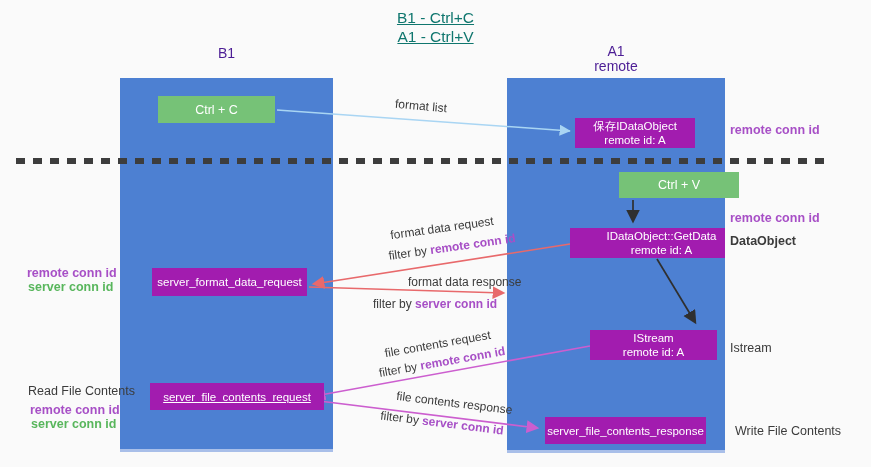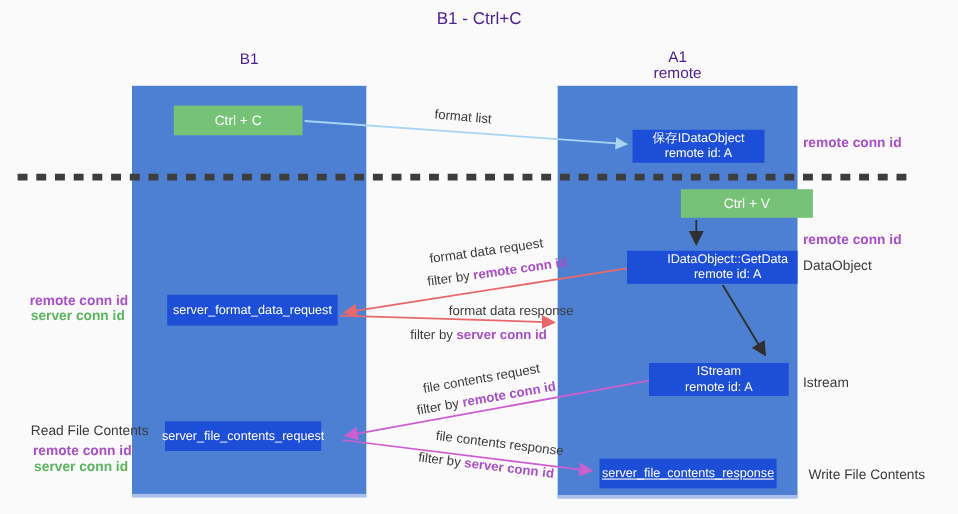--- a/index.html
+++ b/index.html
@@ -1,41 +1,42 @@
 <!DOCTYPE html>
 <html><head>
 <meta charset="utf-8">
 <style>
   html,body{margin:0;padding:0;}
   body{background:#fafafa;font-family:"Liberation Sans",sans-serif;}
   #stage{position:relative;width:871px;height:467px;background:#fafafa;overflow:hidden;}
   .lane{position:absolute;background:#4d80d2;border-bottom:3px solid #a9bfe9;}
   .lane-header{position:absolute;text-align:center;color:#4c1d95;font-size:14px;line-height:15px;}
 
-  .title{position:absolute;left:0;right:0;text-align:center;color:#4c1d95;font-size:15.5px;line-height:19px;}
+  .title{position:absolute;left:0;right:0;text-align:center;color:#0f766e;font-size:15.5px;line-height:19px;text-decoration:underline;}
 
-  .node{position:absolute;display:flex;flex-direction:column;align-items:center;justify-content:center;
+  .node{position:absolute;display:flex;flex-direction:column;justify-content:center;
         color:#ffffff;font-size:11.5px;line-height:14px;text-align:center;white-space:nowrap;}
-  .node.orange{background:#1d4ed8;}
+  .node.orange{background:#a21caf;}
   .node.green{background:#76c277;font-size:12.5px;}
 
   .flow-label{position:absolute;font-size:12px;color:#3b3b3b;white-space:nowrap;}
   .purple{color:#a74fc6;font-weight:bold;}
   .side-label{position:absolute;font-size:12.5px;color:#3b3b3b;white-space:nowrap;}
   .side-label.bold-purple{color:#a74fc6;font-weight:bold;}
   .side-label.bold-green{color:#58b65c;font-weight:bold;}
 
   svg{position:absolute;left:0;top:0;}
 </style>
 </head>
 <body>
 
 <div id="stage">
 
   <div class="title" style="top:8px;">B1 - Ctrl+C</div>
+  <div class="title" style="top:27px;">A1 - Ctrl+V</div>
 
   <div class="lane-header" style="left:120px;top:46px;width:213px;">
     <div>B1</div>
   </div>
   <div class="lane-header" style="left:507px;top:44px;width:218px;">
     <div>A1</div>
     <div>remote</div>
   </div>
 
   <div class="lane" style="left:120px;top:78px;width:213px;height:371px;"></div>
@@ -95,25 +96,25 @@
   <div class="node orange" style="left:152px;top:268px;width:155px;height:28px;">
     <div>server_format_data_request</div>
   </div>
 
 
   <div class="node orange" style="left:590px;top:330px;width:127px;height:30px;">
     <div>IStream</div>
     <div>remote id: A</div>
   </div>
 
-  <div class="node orange" style="left:150px;top:383px;width:142px;height:27px;">
+  <div class="node orange" style="left:150px;top:383px;width:174px;height:27px;text-decoration:underline;">
     <div>server_file_contents_request</div>
   </div>
 
-  <div class="node orange" style="left:545px;top:417px;width:161px;height:27px;text-decoration:underline;">
+  <div class="node orange" style="left:545px;top:417px;width:161px;height:27px;">
     <div>server_file_contents_response</div>
   </div>
 
   <div class="flow-label" style="left:395px;top:99px;transform:rotate(5deg);">format list</div>
 
   <div class="flow-label" style="left:390px;top:221px;transform:rotate(-8deg);">format data request</div>
   <div class="flow-label" style="left:388px;top:240px;transform:rotate(-8deg);">
     <span>filter by </span><span class="purple">remote conn id</span>
   </div>
 
@@ -127,21 +128,21 @@
     <span>filter by </span><span class="purple">remote conn id</span>
   </div>
 
   <div class="flow-label" style="left:396px;top:396px;transform:rotate(7deg);">file contents response</div>
   <div class="flow-label" style="left:380px;top:416px;transform:rotate(7deg);">
     <span>filter by </span><span class="purple">server conn id</span>
   </div>
 
   <div class="side-label bold-purple" style="left:730px;top:123px;">remote conn id</div>
   <div class="side-label bold-purple" style="left:730px;top:211px;">remote conn id</div>
-  <div class="side-label" style="left:730px;top:234px;">DataObject</div>
+  <div class="side-label" style="left:730px;top:234px;font-weight:bold;">DataObject</div>
   <div class="side-label" style="left:730px;top:341px;">Istream</div>
   <div class="side-label" style="left:735px;top:424px;">Write File Contents</div>
 
   <div class="side-label bold-purple" style="left:27px;top:266px;">remote conn id</div>
   <div class="side-label bold-green" style="left:28px;top:280px;">server conn id</div>
   <div class="side-label" style="left:28px;top:384px;">Read File Contents</div>
   <div class="side-label bold-purple" style="left:30px;top:403px;">remote conn id</div>
   <div class="side-label bold-green" style="left:31px;top:417px;">server conn id</div>
 
 </div>

